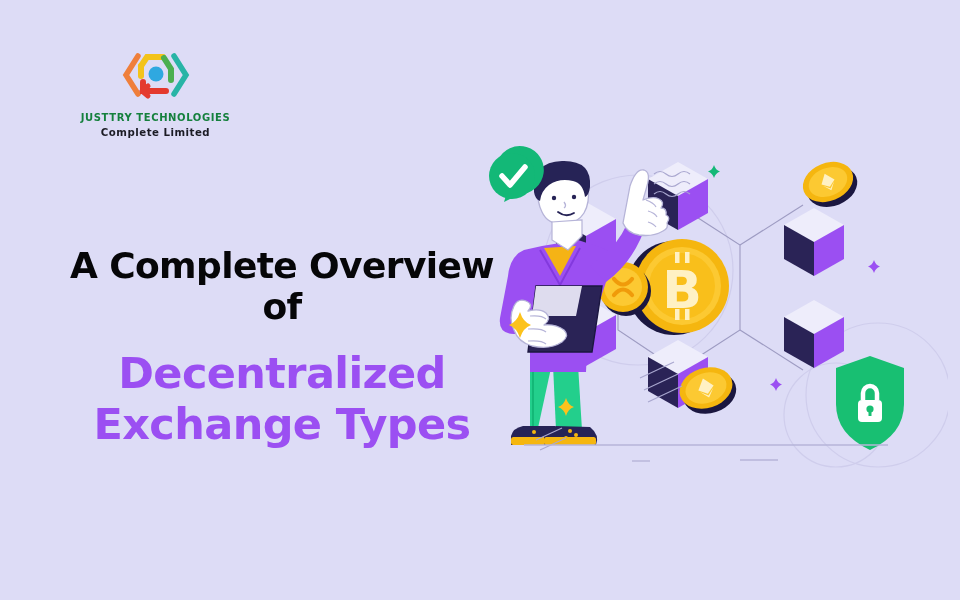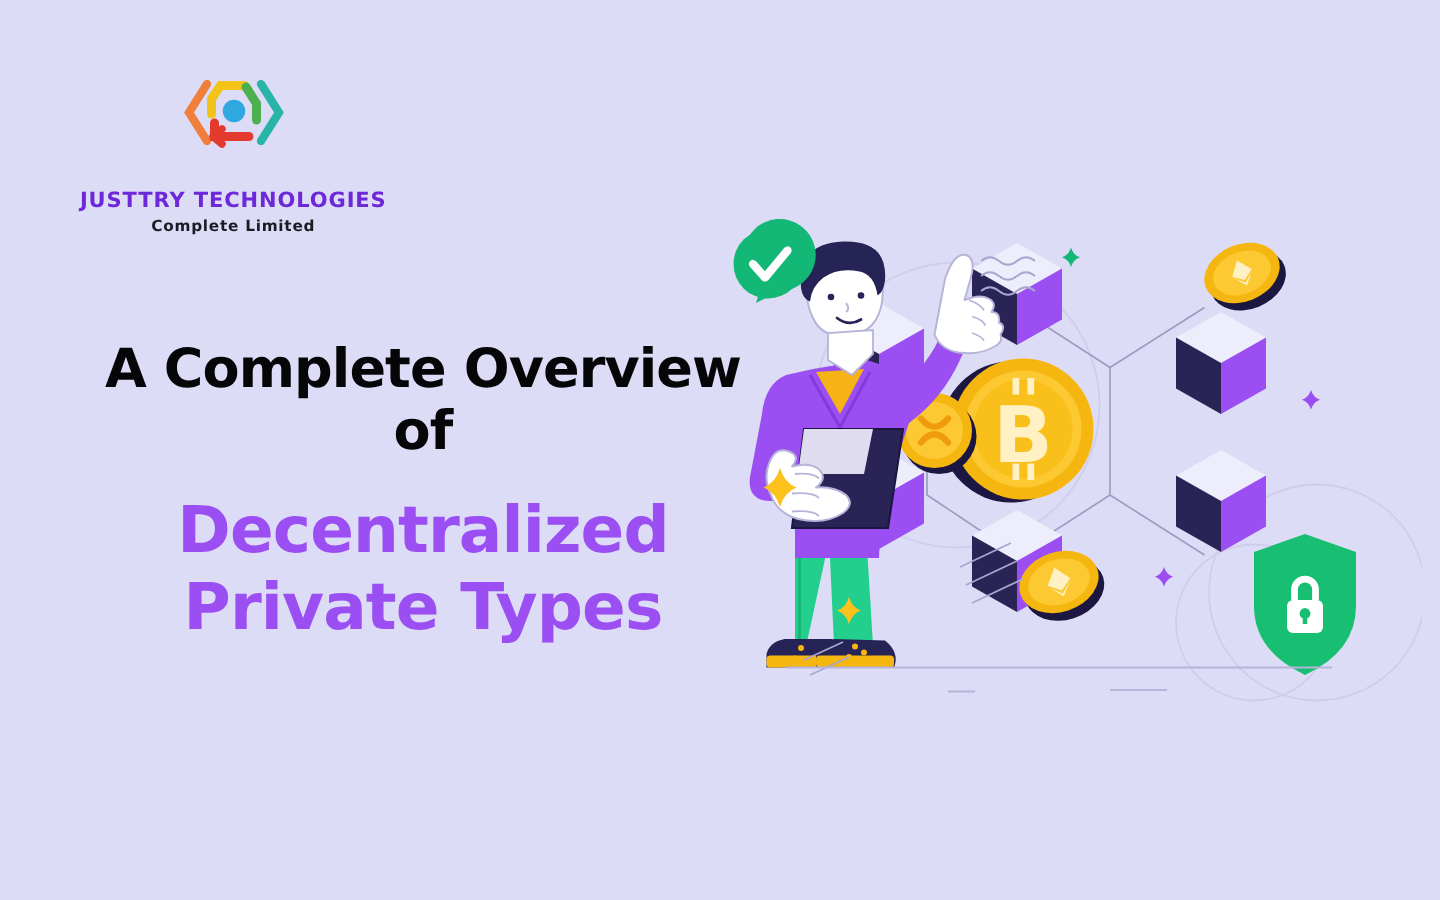--- a/index.html
+++ b/index.html
@@ -20,42 +20,42 @@
   .logo-block {
     position:absolute;
     left:68px; top:46px;
     width:175px;
     display:flex;
     flex-direction:column;
     align-items:center;
   }
   .logo-mark { width:76px; height:58px; display:block; }
   .logo-name {
-    margin-top:22px;
-    font-size:14px;
+    margin-top:8px;
+    font-size:10px;
     font-weight:700;
     letter-spacing:0.6px;
-    color:#6d28d9;
+    color:#15803d;
     white-space:nowrap;
     font-family:"DejaVu Sans", sans-serif;
   }
   .logo-sub {
     margin-top:4px;
     font-size:10.2px;
     font-weight:700;
     letter-spacing:0.5px;
     color:#1b1b24;
     white-space:nowrap;
     font-family:"DejaVu Sans", sans-serif;
   }
 
   
   .headline {
     position:absolute;
-    left:62px; top:227px;
+    left:62px; top:246px;
     width:440px;
     text-align:center;
   }
   .headline .line {
     display:block;
     font-weight:800;
     letter-spacing:-0.6px;
     line-height:1.13;
     font-family:"DejaVu Sans", sans-serif;
   }
@@ -97,21 +97,21 @@
         <circle cx="38" cy="28" r="7.5" fill="#2fa8e0"></circle>
       </svg>
     </span>
     <span class="logo-name">JUSTTRY TECHNOLOGIES</span>
     <span class="logo-sub">Complete Limited</span>
   </div>
 
   <div class="headline">
     <span class="line l1">A Complete Overview of</span>
     <span class="line l2">Decentralized</span>
-    <span class="line l3">Private Types</span>
+    <span class="line l3">Exchange Types</span>
   </div>
 
   <div class="illustration">
     <svg viewBox="0 0 470 350" xmlns="http://www.w3.org/2000/svg">
       <defs>
         <clipPath id="cutBot">
             <rect x="0" y="0" width="470" height="306"></rect>
           </clipPath>
       </defs>
 

